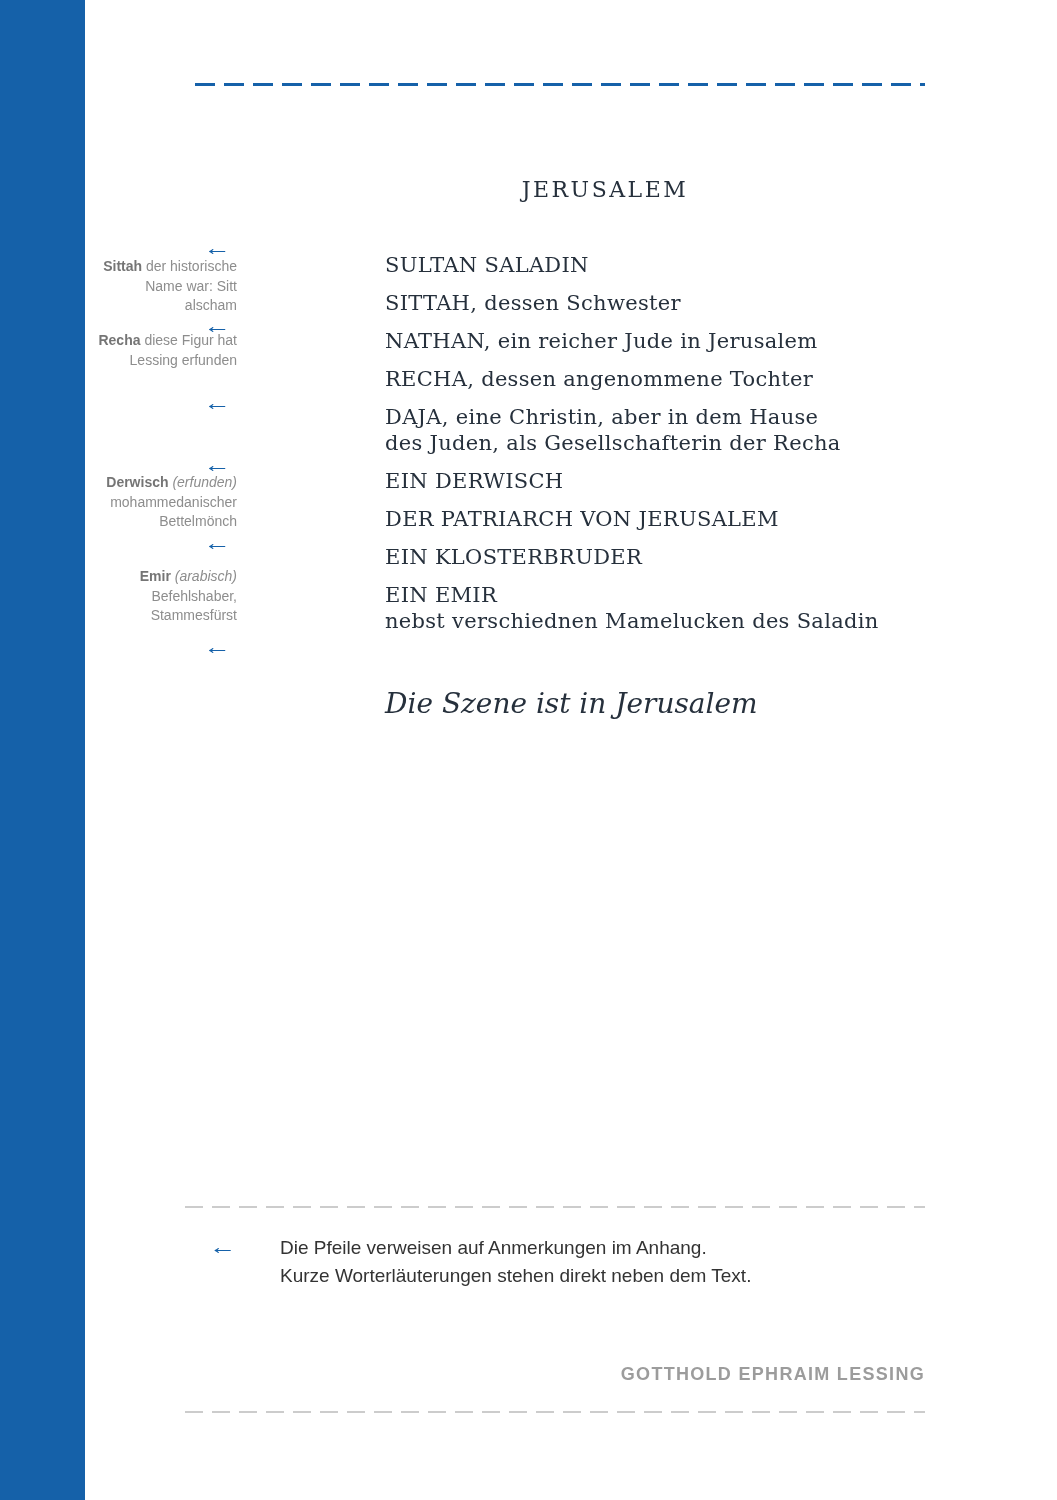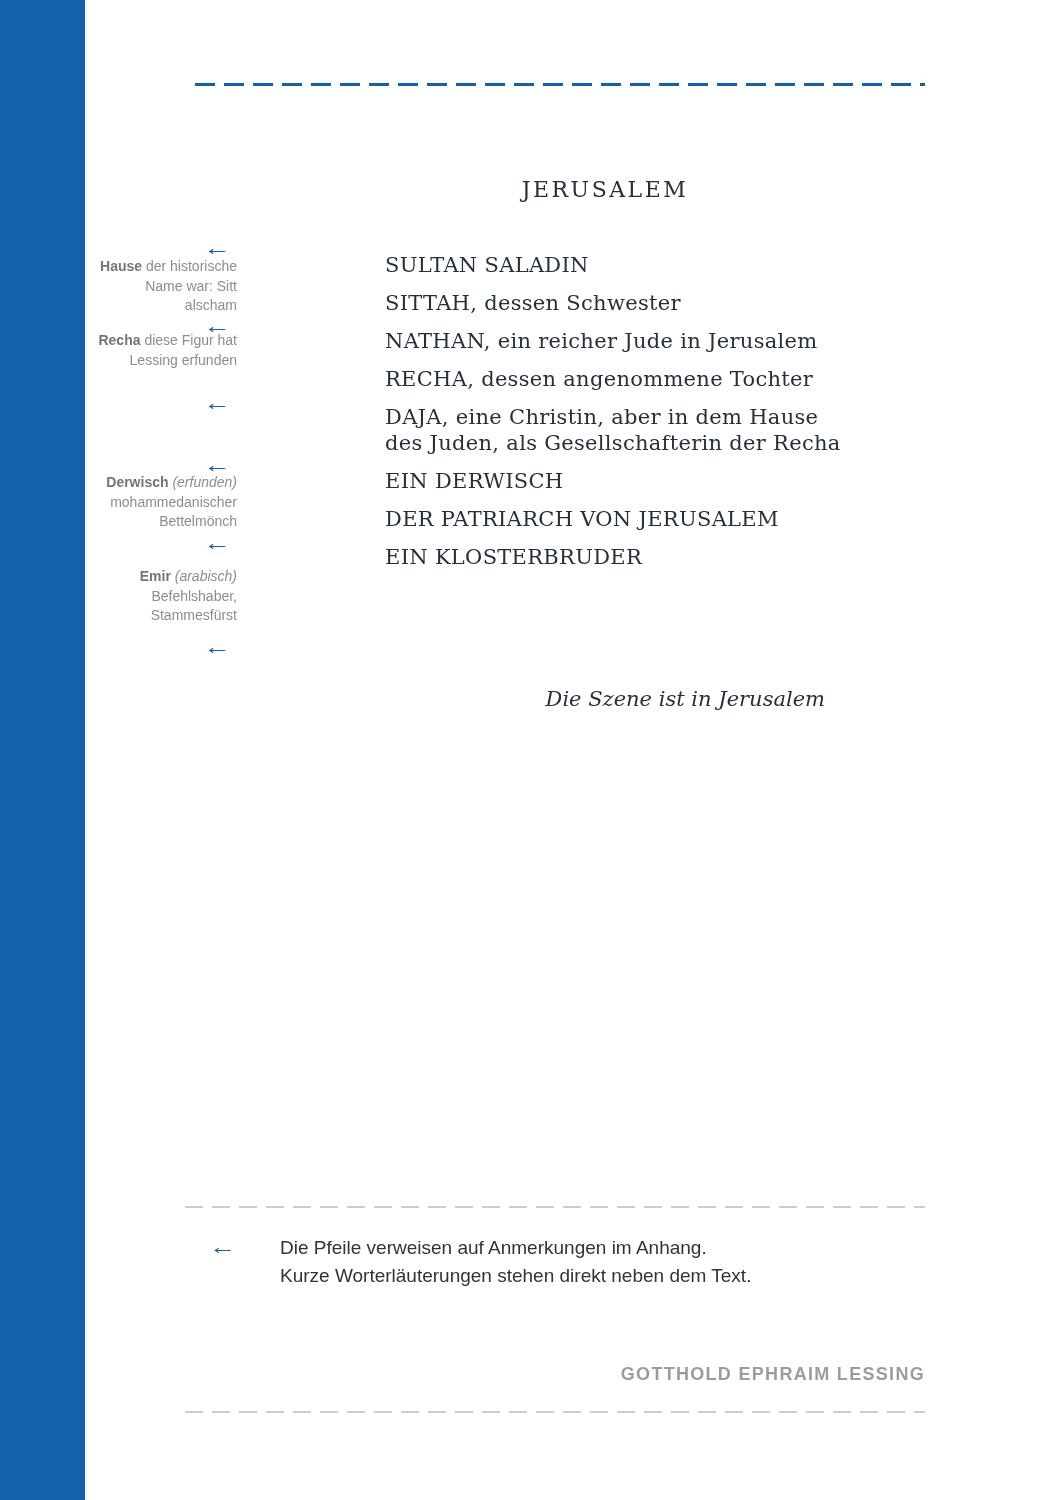--- a/index.html
+++ b/index.html
@@ -48,23 +48,23 @@
   .cast{
     position:absolute;left:385px;top:252px;width:460px;
     font-family:"DejaVu Serif","Liberation Serif",serif;
     font-size:21px;line-height:26px;letter-spacing:0.3px;
     color:var(--ink);
   }
   .cast .entry{margin-bottom:12px;white-space:nowrap;}
 
   .scene{
     position:absolute;left:385px;top:687px;width:440px;
-    text-align:right;
+    text-align:left;
     font-family:"DejaVu Serif","Liberation Serif",serif;
-    font-style:italic;font-size:21px;
+    font-style:italic;font-size:28px;
     color:var(--ink);
   }
 
   .margin-col{
     position:absolute;left:93px;top:0;width:144px;height:100%;
     font-size:14px;line-height:19.5px;
     color:var(--note-gray);
   }
   .m-arrow{
     position:absolute;right:6px;
@@ -106,21 +106,21 @@
   <div class="blue-bar"></div>
 
   <div class="rule blue"></div>
 
   <h1 class="heading">JERUSALEM</h1>
 
   <div class="margin-col">
     <span class="m-arrow" style="top:238px">←</span>
 
     <div class="m-note" style="top:257px">
-      <b class="m-term">Hause</b>
+      <b class="m-term">Sittah</b>
       <span class="m-rest">der historische Name war: Sitt alscham</span>
     </div>
 
     <span class="m-arrow" style="top:316px">←</span>
 
     <div class="m-note" style="top:331px">
       <b class="m-term">Recha</b>
       <span class="m-rest">diese Figur hat Lessing erfunden</span>
     </div>
 
@@ -164,20 +164,24 @@
     </div>
     <div class="entry">
       <div>EIN DERWISCH</div>
     </div>
     <div class="entry">
       <div>DER PATRIARCH VON JERUSALEM</div>
     </div>
     <div class="entry">
       <div>EIN KLOSTERBRUDER</div>
     </div>
+    <div class="entry">
+      <div>EIN EMIR</div>
+      <div>nebst verschiednen Mamelucken des Saladin</div>
+    </div>
   </div>
 
   <div class="scene">Die Szene ist in Jerusalem</div>
 
   <div class="rule gray r1"></div>
 
   <span class="hint-arrow">←</span>
   <div class="hint-text">
     <div>Die Pfeile verweisen auf Anmerkungen im Anhang.</div>
     <div>Kurze Worterläuterungen stehen direkt neben dem Text.</div>

